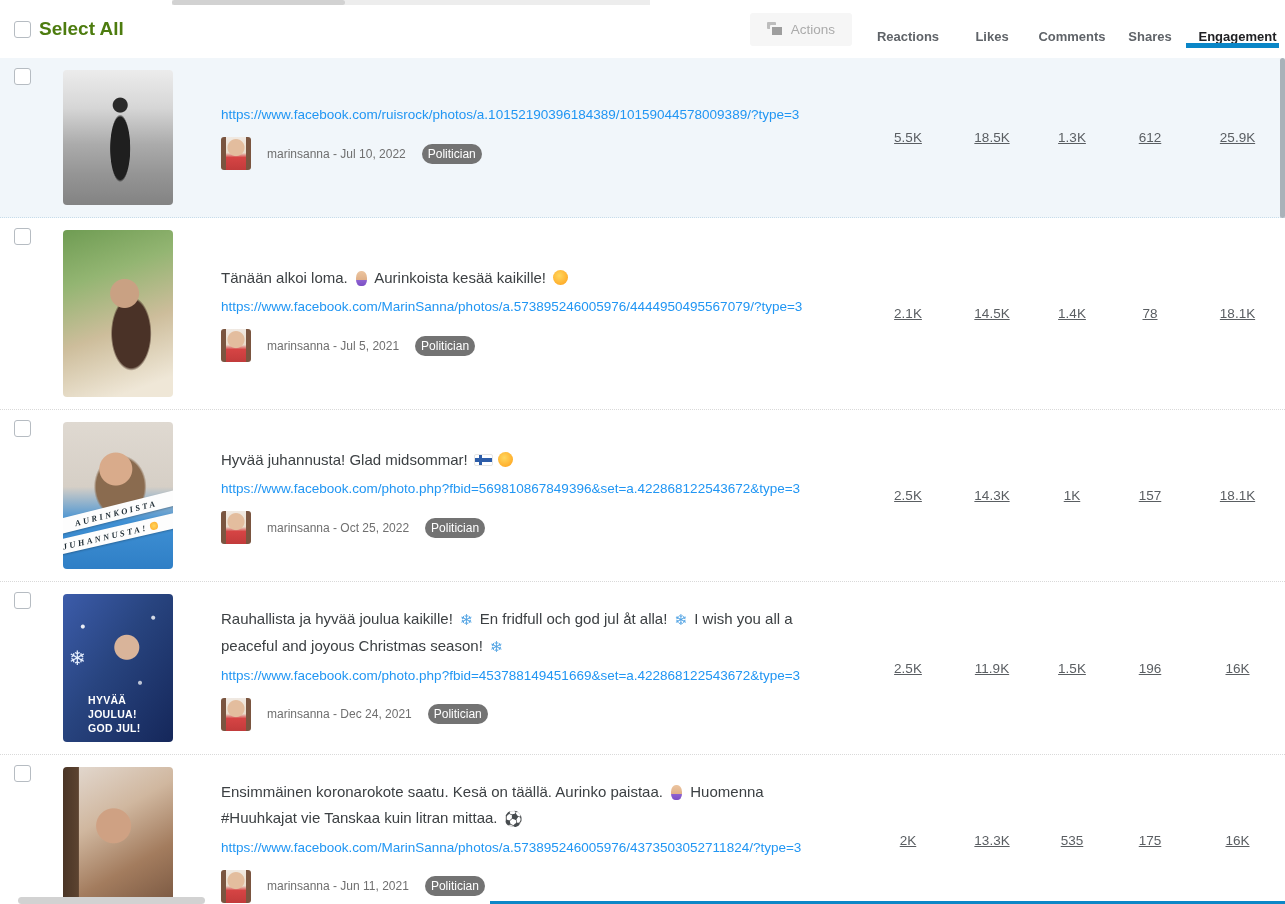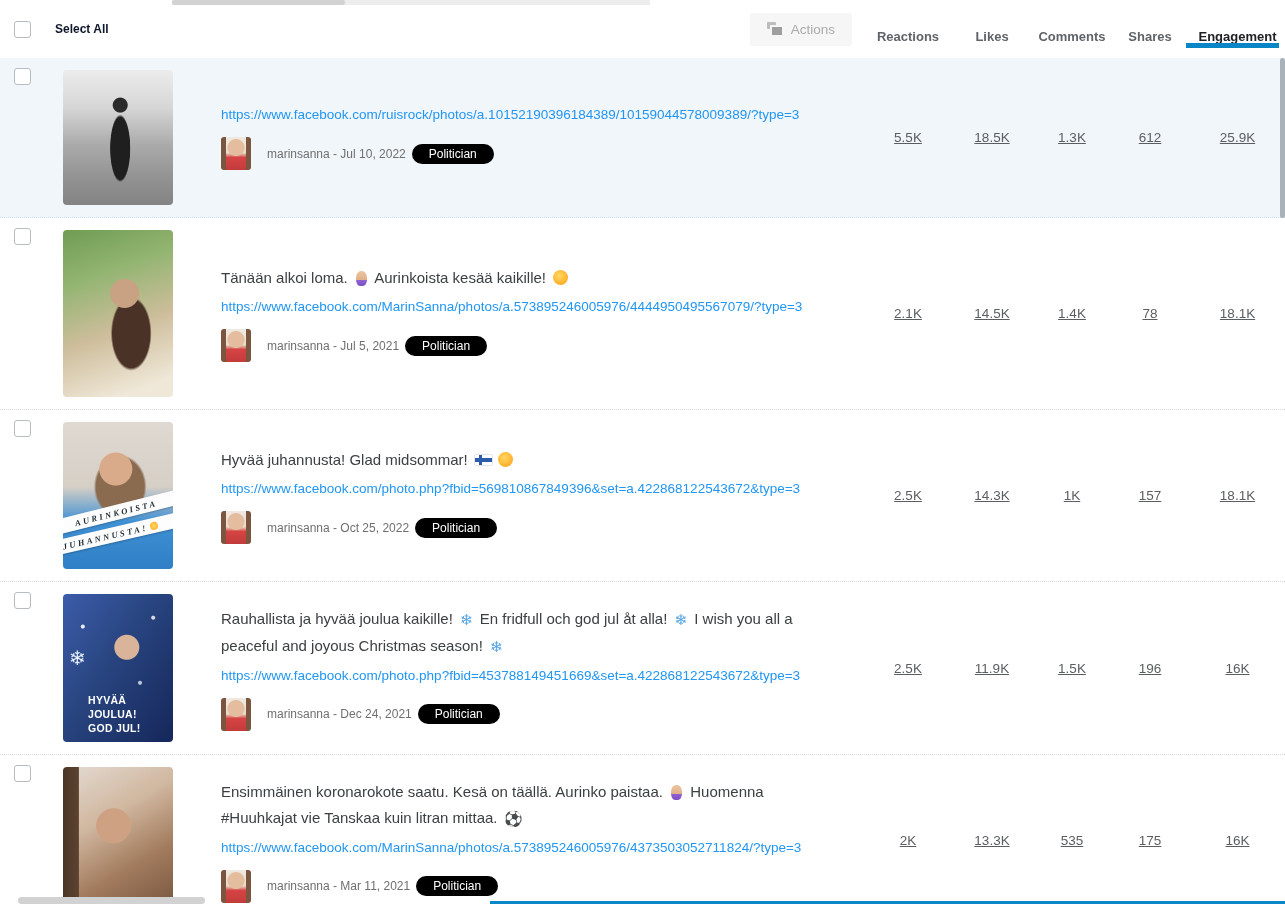--- a/index.html
+++ b/index.html
@@ -8,21 +8,21 @@
   .app { position:relative; width:1285px; height:904px; overflow:hidden; background:#fff; }
 
   
   .top-track { position:absolute; top:0; left:172px; width:478px; height:5px; background:#ededed; }
   .top-thumb { position:absolute; top:0; left:0; width:173px; height:5px; background:#d2d2d2; border-radius:3px; }
 
   
   .toolbar { display:flex; align-items:center; height:58px; padding-left:14px; }
   .toolbar-left { flex:1; display:flex; align-items:center; }
   .checkbox { width:17px; height:17px; border:1.5px solid #b6bcc2; border-radius:3px; background:#fff; flex-shrink:0; cursor:pointer; }
-  .select-label { margin-left:24px; font-size:12px; font-weight:700; color:#0f172a; }
+  .select-label { margin-left:8px; font-size:19px; font-weight:700; color:#4d7c0f; }
   .actions-btn { margin-left:auto; margin-right:14px; display:flex; align-items:flex-start; gap:9px; border:none; background:#f6f6f6; border-radius:3px; padding:9px 17px; font-family:inherit; font-size:13.5px; color:#ababab; cursor:default; }
   .actions-icon { position:relative; width:15px; height:13px; display:inline-block; }
   .actions-icon::before { content:''; position:absolute; left:0; top:0; width:9px; height:7px; background:#bdbdbd; border-radius:1px; }
   .actions-icon::after { content:''; position:absolute; left:3px; top:3px; width:10px; height:8px; background:#9e9e9e; border:2px solid #f6f6f6; border-radius:1px; }
 
   .col { flex-shrink:0; text-align:center; }
   .c-reactions{width:84px} .c-likes{width:84px} .c-comments{width:76px} .c-shares{width:80px} .c-engagement{width:95px}
   .head { font-size:13px; font-weight:700; color:#5f6368; position:relative; height:42px; line-height:58px; cursor:pointer; }
   .head.active { color:#202124; }
   .active-indicator { position:absolute; left:-4px; right:6px; bottom:2px; height:5px; background:#0a86c7; }
@@ -65,21 +65,21 @@
   .content { flex:1; min-width:0; padding:0 20px 0 48px; }
   .post-text { max-width:592px; font-size:15px; line-height:26px; color:#3c4043; margin-bottom:6px; }
   .post-text:empty { display:none; }
   .post-url { display:inline-block; font-size:13.5px; color:#2196f3; text-decoration:none; cursor:pointer; }
   .author-row { display:flex; align-items:center; margin-top:14px; }
   .avatar { width:30px; height:33px; border-radius:3px; flex-shrink:0; background:
         radial-gradient(circle at 50% 32%, #e3bd9e 8px, transparent 9px),
         linear-gradient(90deg,#7a5540 0%,#7a5540 16%,transparent 16%,transparent 84%,#7a5540 84%),
         linear-gradient(180deg,#f0e9e2 0%,#e9dccb 48%,#d64444 62%,#c23b3b 100%); }
   .author { margin-left:16px; font-size:12px; color:#6f6f6f; }
-  .badge { margin-left:6px; background:#000000; color:#fff; font-size:12px; padding:3px 17px; border-radius:11px; white-space:nowrap; }
+  .badge { margin-left:16px; background:#737373; color:#fff; font-size:12px; padding:3px 6px; border-radius:11px; white-space:nowrap; }
   .val { font-size:13.5px; color:#5a5e62;text-decoration:underline; }
 
   
   .emoji { display:inline-block; vertical-align:-2px; }
   .emoji-folded-hands { width:11px; height:15px; border-radius:45% 45% 42% 42%; margin:0 4px; vertical-align:-3px;
         background:linear-gradient(180deg,#ecc5a0 0%,#e0b088 60%,#8e62d1 60%,#7b4fc4 100%); }
   .emoji-sun { width:15px; height:15px; border-radius:50%; margin:0 3px;
         background:radial-gradient(circle at 42% 38%, #ffd75e 0%, #ffb02e 68%, #f59a16 100%); }
   .emoji-finland-flag { width:19px; height:12px; border-radius:2px; margin:0 2px; vertical-align:-1px; border:1px solid #e5e5e5;
         background:linear-gradient(90deg, transparent 0 22%, #2d5da9 22% 44%, transparent 44%),
@@ -206,21 +206,21 @@
   </div>
 
   <div class="row">
     <span class="checkbox row-check"></span>
     <div class="thumb t5"></div>
     <div class="content">
       <div class="post-text">Ensimmäinen koronarokote saatu. Kesä on täällä. Aurinko paistaa. <span class="emoji emoji-folded-hands"></span> Huomenna #Huuhkajat vie Tanskaa kuin litran mittaa. <span class="emoji emoji-soccer-ball">⚽</span></div>
       <a class="post-url">https://www.facebook.com/MarinSanna/photos/a.573895246005976/4373503052711824/?type=3</a>
       <div class="author-row">
         <span class="avatar"></span>
-        <span class="author">marinsanna - Mar 11, 2021</span>
+        <span class="author">marinsanna - Jun 11, 2021</span>
         <span class="badge">Politician</span>
       </div>
     </div>
     <div class="col val c-reactions">2K</div>
     <div class="col val c-likes">13.3K</div>
     <div class="col val c-comments">535</div>
     <div class="col val c-shares">175</div>
     <div class="col val c-engagement">16K</div>
   </div>
 

